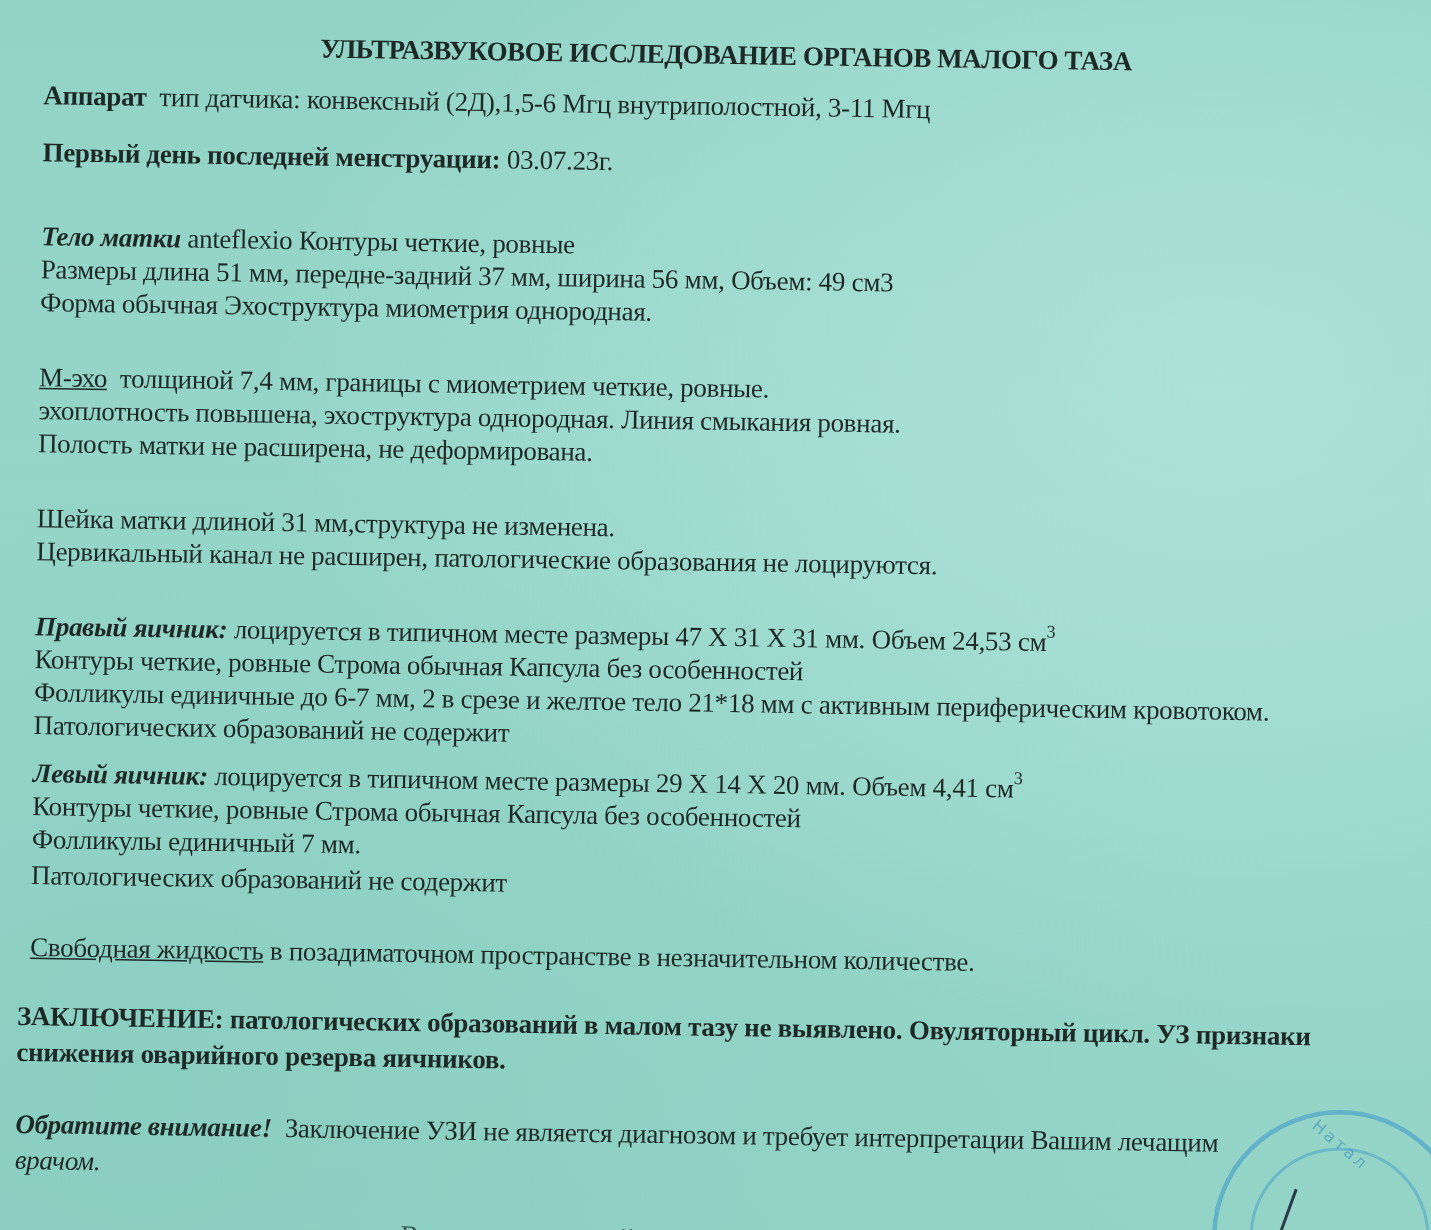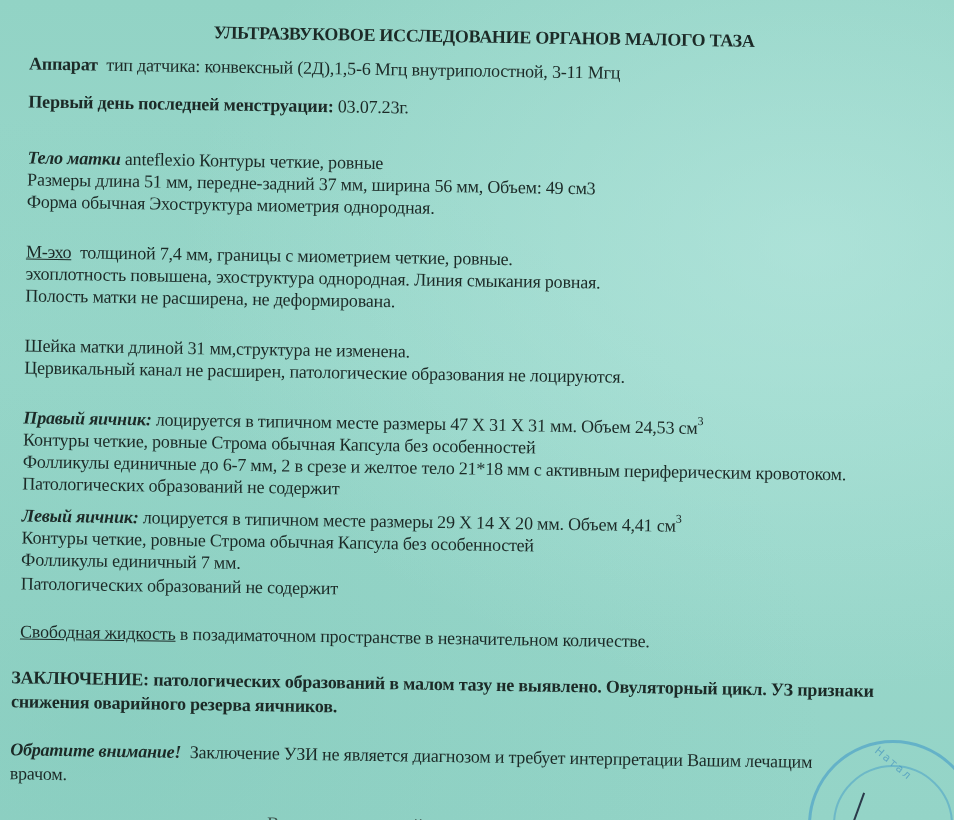--- a/index.html
+++ b/index.html
@@ -146,21 +146,21 @@
   <div class="line b" style="left:22px; top:666px;">
     <span>ЗАКЛЮЧЕНИЕ:</span>
     <span>патологических образований в малом тазу не выявлено. Овуляторный цикл. УЗ признаки</span>
   </div>
   <div class="line b" style="left:22px; top:690px;">снижения оварийного резерва яичников.</div>
 
   <div class="line" style="left:22px; top:738px;">
     <span class="bi">Обратите внимание!</span>&nbsp;
     <span>Заключение  УЗИ не является диагнозом и требует интерпретации Вашим лечащим</span>
   </div>
-  <div class="line" style="left:22px; top:762px;">врачом.</div>
+  <div class="line" style="left:22px; top:762px;font-style:italic;">врачом.</div>
 
   <div class="line footer-line" style="left:280px; top:808px;">Врач ультразвуковой диагностики высшей категории Киселева Ната...</div>
 </div>
 
 <div class="stamp">
   <div class="stamp-inner"></div>
   <div class="stamp-text">Натал</div>
 </div>
 <div class="signature"></div>
 

